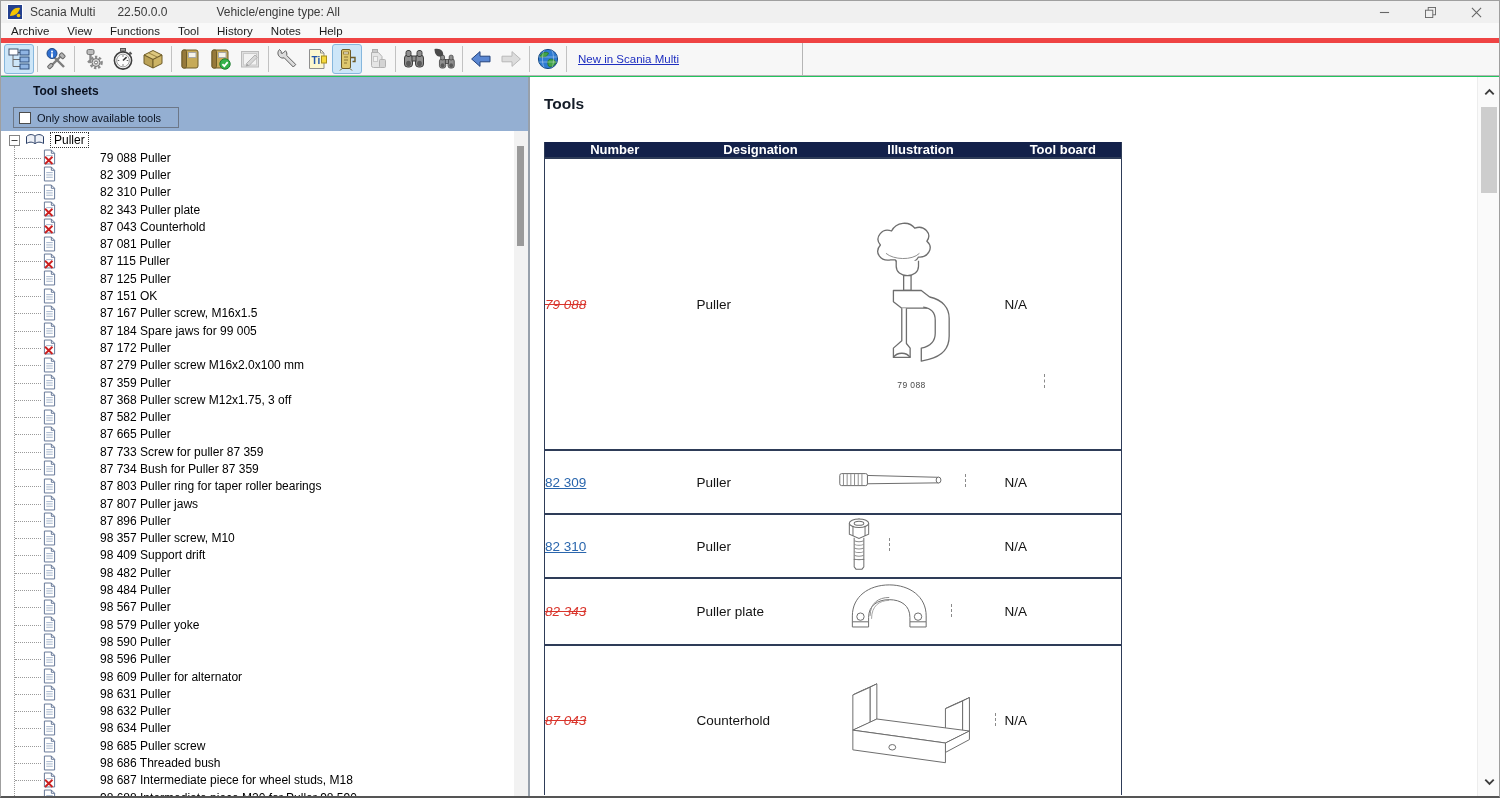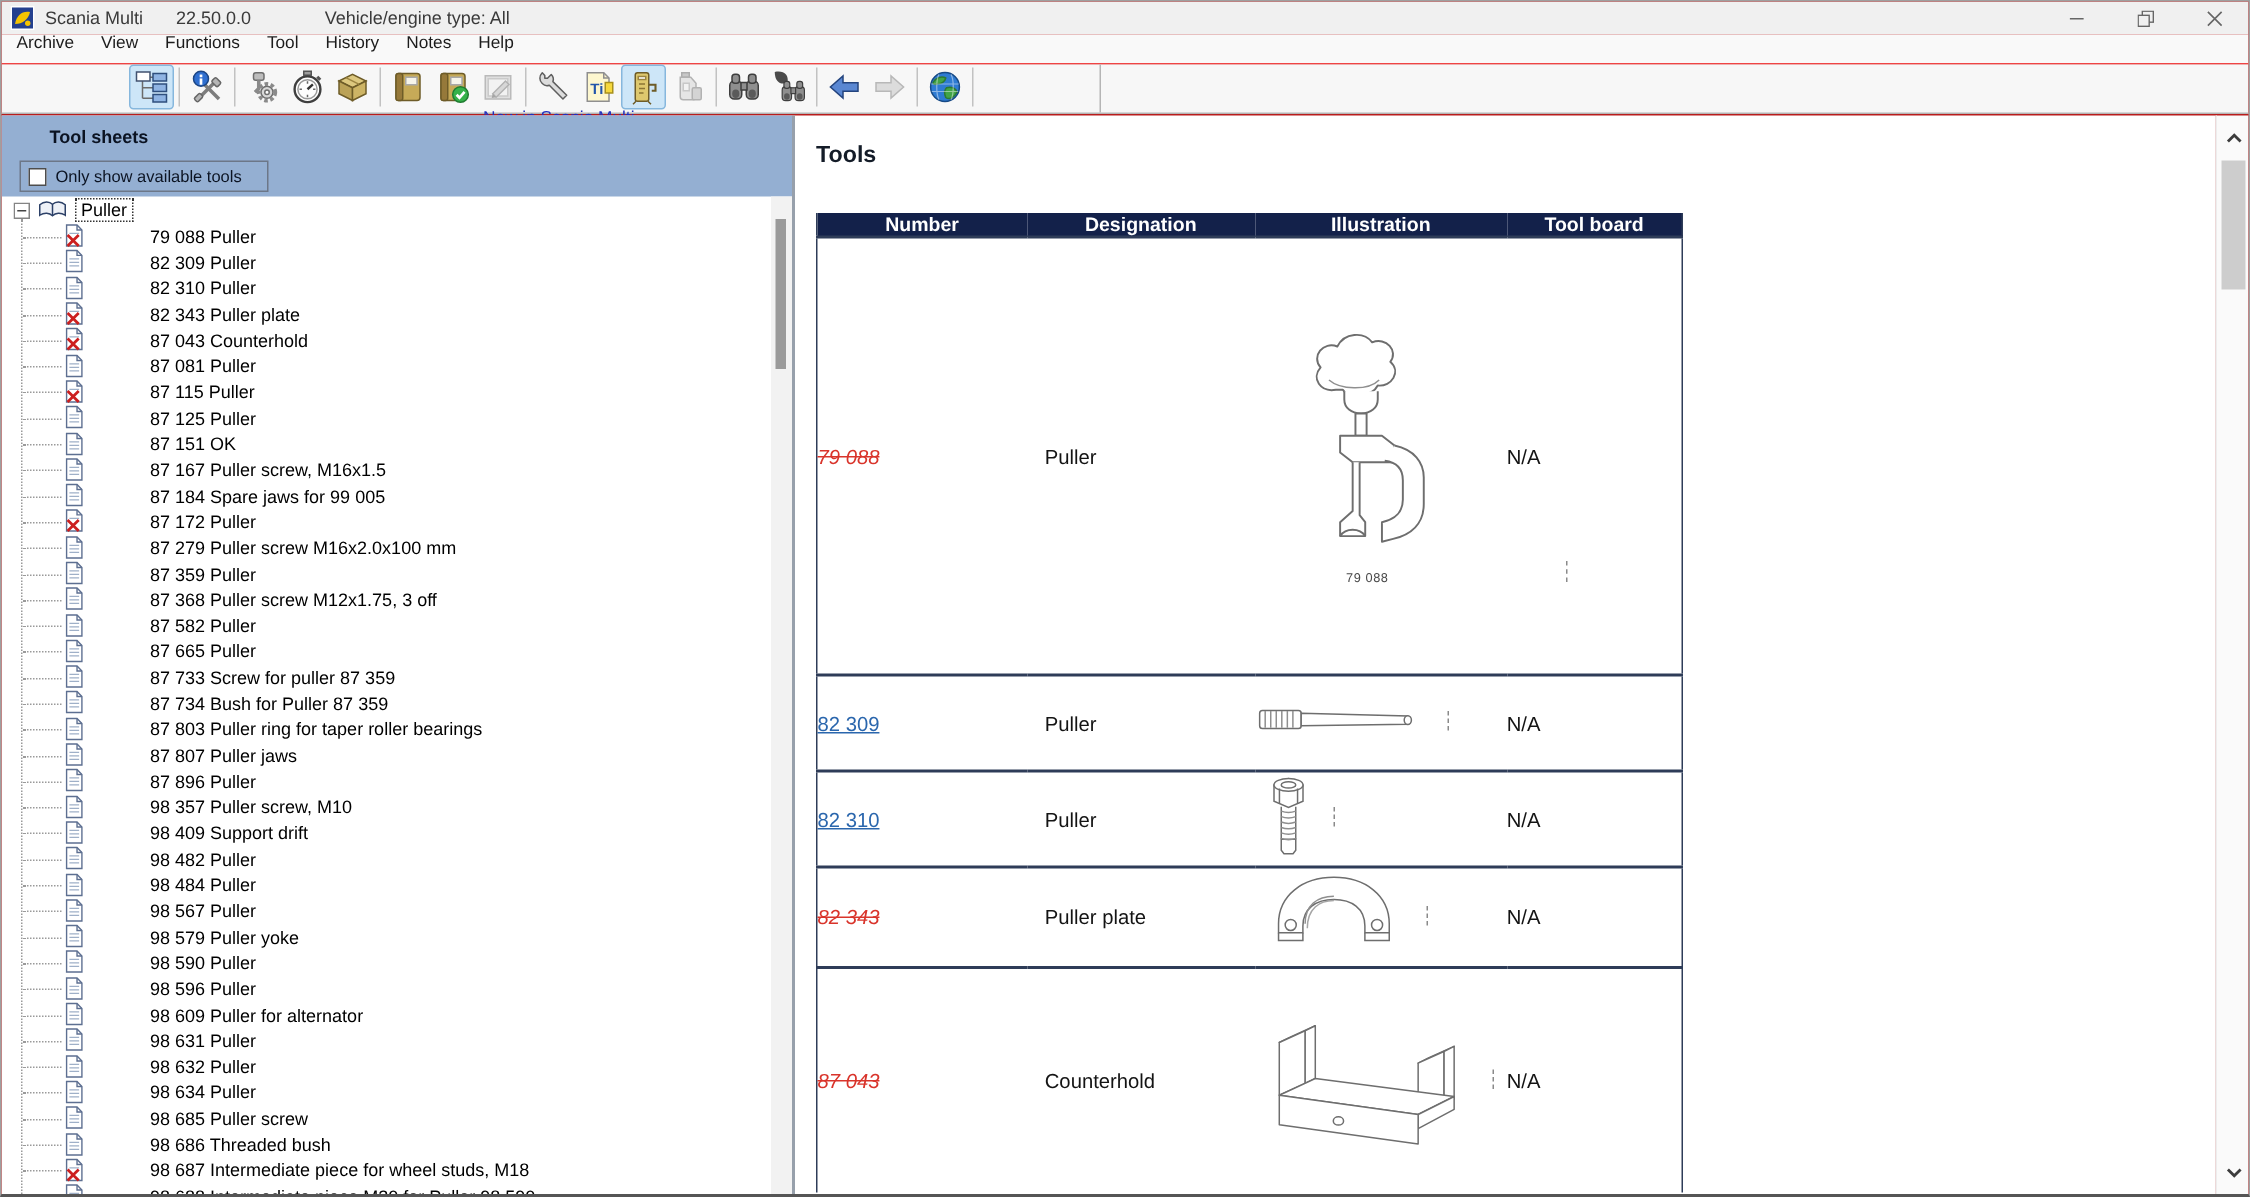--- a/index.html
+++ b/index.html
@@ -1,37 +1,37 @@
 <!DOCTYPE html>
 <html><head>
 <meta charset="utf-8">
 <style>
   html,body{margin:0;padding:0;background:#d7d7d7;}
   *{box-sizing:border-box;}
-  .app{position:relative;width:1500px;height:798px;background:#b91c1c;
+  .app{position:relative;width:1500px;height:798px;background:#22c55e;
        border:1px solid #9f9f9f;border-bottom:2px solid #555;
        overflow:hidden;font-family:"Liberation Sans",sans-serif;-webkit-font-smoothing:antialiased;}
 
   
   .titlebar{height:22px;background:#f0f0f0;display:flex;align-items:center;}
   .logo{width:16px;height:16px;margin-left:6px;flex:none;}
   .tb-title{margin-left:7px;font-size:12px;color:#3a3a3a;}
   .tb-version{margin-left:22px;font-size:12px;color:#3a3a3a;}
   .tb-vehicle{margin-left:49px;font-size:12px;color:#3a3a3a;}
   .win-controls{margin-left:auto;display:flex;height:22px;}
   .win-btn{width:46px;height:22px;display:flex;align-items:center;justify-content:center;}
 
   
-  .menubar{height:20px;background:#f9f9f9;border-bottom:1px solid #ef4444;
-           display:flex;padding-left:1px;}
+  .menubar{height:20px;background:#f9f9f9;border-bottom:5px solid #ef4444;
+           display:flex;align-items:center;padding-left:1px;}
   .menu-item{padding:0 9px;font-size:11.5px;color:#1c1c1c;}
 
   
   .toolbar{height:33px;background:#f7f7f7;border-bottom:1px solid #b5b5b5;display:flex;}
-  .tb-band{display:flex;align-items:center;width:733px;border-right:1px solid #b5b5b5;padding-left:3px;flex-direction:column;}
+  .tb-band{display:flex;align-items:center;width:802px;border-right:1px solid #b5b5b5;padding-left:3px;}
   #tb-icons{display:flex;align-items:center;}
   .tb-btn{width:30px;height:30px;display:flex;align-items:center;justify-content:center;border-radius:3px;border:1px solid transparent;}
   .tb-btn svg{width:24px;height:24px;}
   .tb-btn.active{background:#cde6f8;border:1px solid #86b7dd;}
   .tb-btn.disabled{opacity:.5;filter:grayscale(55%);}
   .tb-sep{width:1px;height:26px;background:#c2c2c2;margin:0 3px;flex:none;}
   .tb-link{margin-left:8px;font-size:11.5px;color:#1f2fc0;text-decoration:underline;white-space:nowrap;}
 
   
   .content{position:absolute;top:76px;left:0;right:0;bottom:0;display:flex;}

